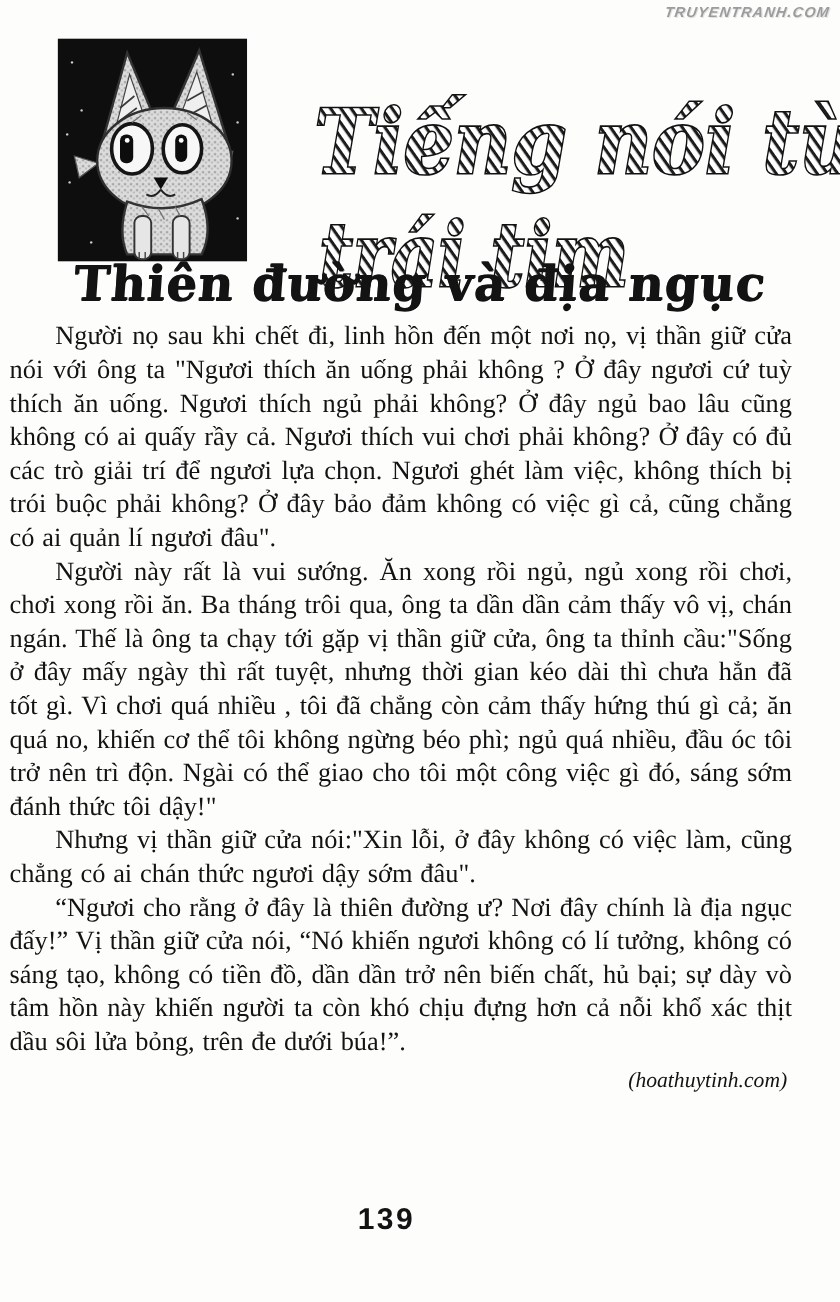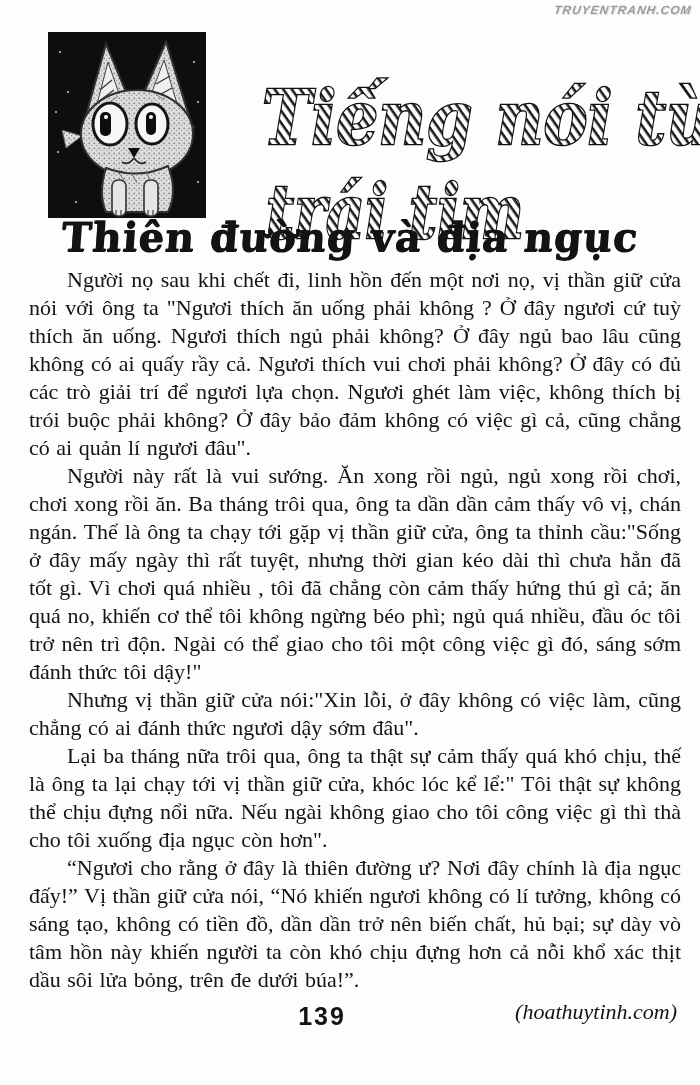--- a/index.html
+++ b/index.html
@@ -28,33 +28,33 @@
     position:absolute; top:213px; left:0; width:700px;
     text-align:center;
     font-family:"DejaVu Serif", serif;
     font-weight:bold;
     font-size:40px;
     letter-spacing:1px;
     transform:skewX(-4deg);
     text-shadow:0.8px 0 0 #131313, 0 0.5px 0 #131313;
   }
   .body-text {
-    position:absolute; top:266px; left:29px; width:652px;
+    position:absolute; top:266px; left:8px; width:652px;
     font-size:22px; line-height:28px;
     text-align:justify;
     word-spacing:1px;
   }
   .body-text p { margin:0; text-indent:38px; }
   .body-text p.bold { font-weight:normal; }
   .attribution {
     text-align:right;
     font-style:italic;
     margin-top:4px;
     padding-right:4px;
-    font-size:22px;
+    font-size:18px;
   }
   .page-number {
     position:absolute; top:1002px; left:-28px; width:700px;
     text-align:center;
     font-family:"Liberation Sans", sans-serif;
     font-weight:bold;
     font-size:25px;
     letter-spacing:2px;
   }
 </style>
@@ -143,21 +143,20 @@
       <text x="2" y="78" font-family="DejaVu Serif, serif" font-style="italic" font-weight="bold" font-size="74" fill="url(#rope)" stroke="#111111" stroke-width="2.6" paint-order="stroke" textLength="452" lengthAdjust="spacingAndGlyphs">Tiếng nói từ</text>
       <text x="6" y="172" font-family="DejaVu Serif, serif" font-style="italic" font-weight="bold" font-size="74" fill="url(#rope)" stroke="#111111" stroke-width="2.6" paint-order="stroke" textLength="258" lengthAdjust="spacingAndGlyphs">trái tim</text>
     </svg>
   </div>
 
   <div class="subtitle">Thiên đường và địa ngục</div>
 
   <div class="body-text">
     <p>Người nọ sau khi chết đi, linh hồn đến một nơi nọ, vị thần giữ cửa nói với ông ta "Ngươi thích ăn uống phải không ? Ở đây ngươi cứ tuỳ thích ăn uống. Ngươi thích ngủ phải không? Ở đây ngủ bao lâu cũng không có ai quấy rầy cả. Ngươi thích vui chơi phải không? Ở đây có đủ các trò giải trí để ngươi lựa chọn. Ngươi ghét làm việc, không thích bị trói buộc phải không? Ở đây bảo đảm không có việc gì cả, cũng chẳng có ai quản lí ngươi đâu".</p>
     <p>Người này rất là vui sướng. Ăn xong rồi ngủ, ngủ xong rồi chơi, chơi xong rồi ăn. Ba tháng trôi qua, ông ta dần dần cảm thấy vô vị, chán ngán. Thế là ông ta chạy tới gặp vị thần giữ cửa, ông ta thỉnh cầu:"Sống ở đây mấy ngày thì rất tuyệt, nhưng thời gian kéo dài thì chưa hẳn đã tốt gì. Vì chơi quá nhiều , tôi đã chẳng còn cảm thấy hứng thú gì cả; ăn quá no, khiến cơ thể tôi không ngừng béo phì; ngủ quá nhiều, đầu óc tôi trở nên trì độn. Ngài có thể giao cho tôi một công việc gì đó, sáng sớm đánh thức tôi dậy!"</p>
-    <p>Nhưng vị thần giữ cửa nói:"Xin lỗi, ở đây không có việc làm, cũng chẳng có ai đánh thức ngươi dậy sớm đâu".</p>
-    <p>Lại ba tháng nữa trôi qua, ông ta thật sự cảm thấy quá khó chịu, thế là ông ta lại chạy tới vị thần giữ cửa, khóc lóc kể lể:" Tôi thật sự không thể chịu đựng nổi nữa. Nếu ngài không giao cho tôi công việc gì thì thà cho tôi xuống địa ngục còn hơn".</p>
+    <p>Nhưng vị thần giữ cửa nói:"Xin lỗi, ở đây không có việc làm, cũng chẳng có ai chán thức ngươi dậy sớm đâu".</p>
     <p class="bold">“Ngươi cho rằng ở đây là thiên đường ư? Nơi đây chính là địa ngục đấy!” Vị thần giữ cửa nói, “Nó khiến ngươi không có lí tưởng, không có sáng tạo, không có tiền đồ, dần dần trở nên biến chất, hủ bại; sự dày vò tâm hồn này khiến người ta còn khó chịu đựng hơn cả nỗi khổ xác thịt dầu sôi lửa bỏng, trên đe dưới búa!”.</p>
     <div class="attribution">(hoathuytinh.com)</div>
   </div>
 
   <div class="page-number">139</div>
 
 </div>
 
 </body></html>

